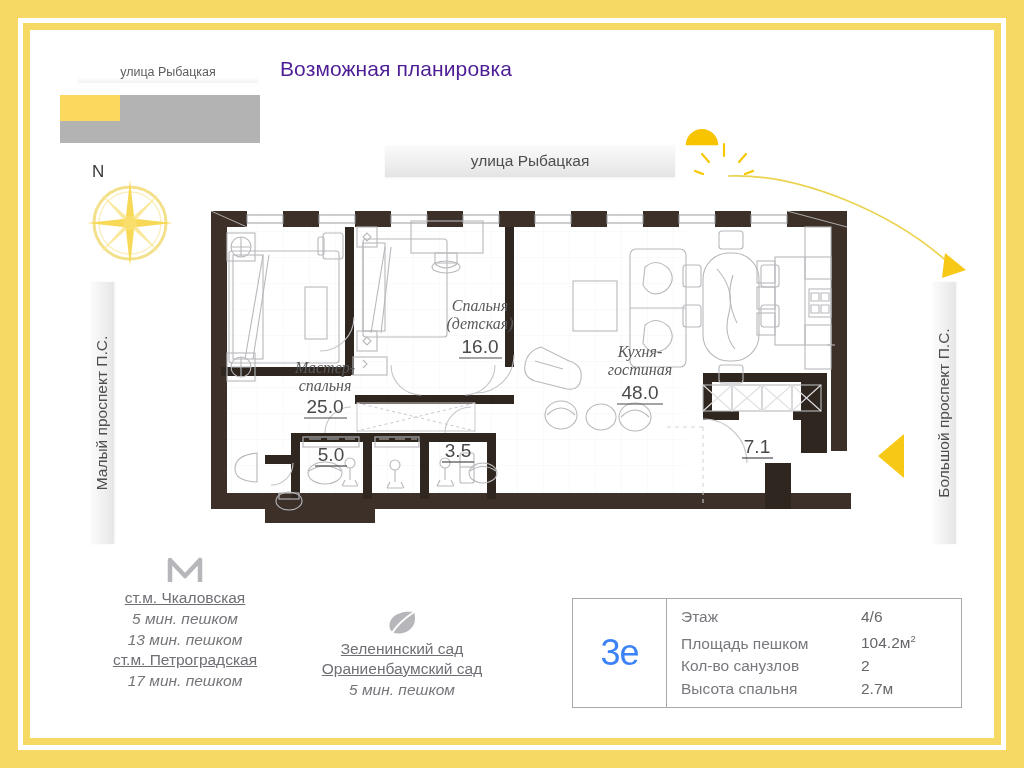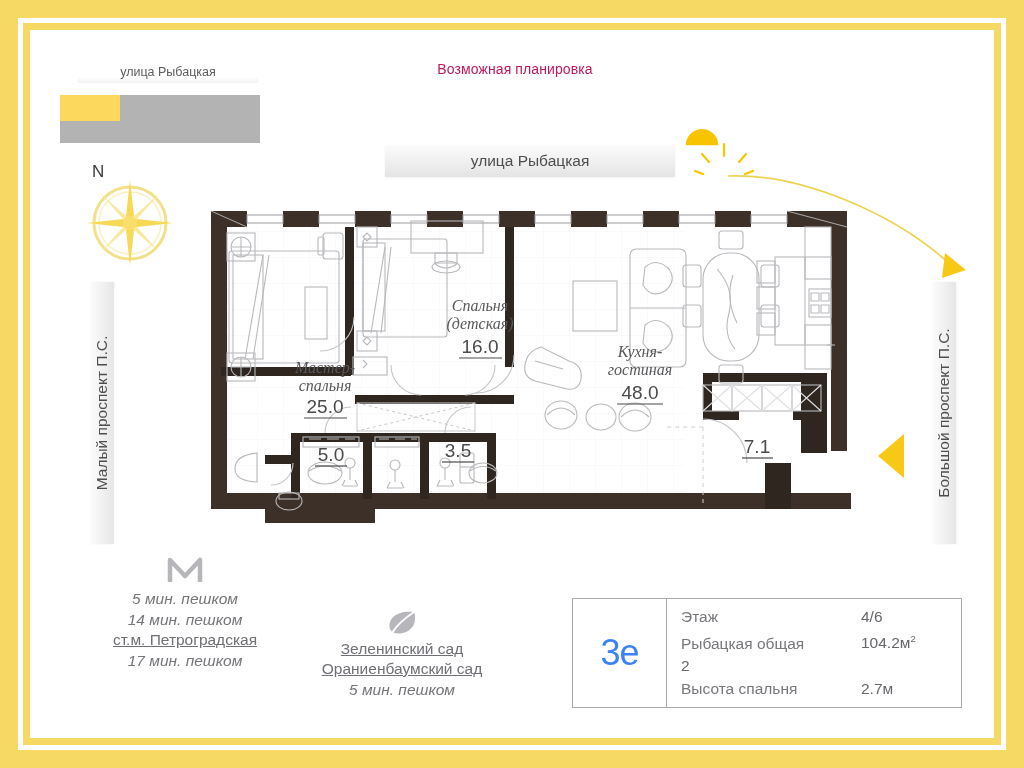--- a/index.html
+++ b/index.html
@@ -23,23 +23,23 @@
   }
   .frame-inner {
     position: absolute;
     left: 30px; top: 30px; right: 30px; bottom: 30px;
     background: #ffffff;
   }
   
   .title-block {
     position: absolute;
     left: 280px; top: 58px; width: 470px;
-    text-align: center;
-    color: #be185d;
-    font-size: 14px;
+    text-align: left;
+    color: #4c1d95;
+    font-size: 21px;
     line-height: 22px;
     letter-spacing: .1px;
   }
   .title-line2 { white-space: nowrap; }
 
   
   .minimap-label {
     position: absolute;
     left: 78px; top: 62px;
     width: 180px;
@@ -157,21 +157,21 @@
   }
   .infobox-rows {
     flex: 1; padding: 8px 14px 8px 14px;
     display: flex; flex-direction: column; justify-content: center;
   }
   .inforow {
     display: flex; align-items: baseline;
     font-size: 15.5px; line-height: 22.5px; color: #77777d;
   }
   .inforow .k { flex: 1; white-space: nowrap; }
-  .inforow .v { width: 86px; text-align: left; color: #66666b; white-space: nowrap; }
+  .inforow .v { width: 86px; text-align: left; color: #66666b; white-space: nowrap; margin-left: 12px; }
   .sup { font-size: 9.5px; vertical-align: super; }
 
   
   .rl { font-family: "Liberation Serif", serif; font-style: italic; fill: #58585b; }
   .ra { font-family: "Liberation Sans", sans-serif; fill: #4a4a4d; }
 </style>
 </head>
 <body>
 
 <div id="root">
@@ -455,24 +455,25 @@
       <text class="ra" x="552" y="248" font-size="19" text-anchor="middle">7.1</text>
       <path d="M537 253 H568" stroke="#4a4a4d" stroke-width="1.2"></path>
     </g>
   </svg>
 
   <div class="metro-block">
     <svg class="metro-logo" width="42" height="34" viewBox="0 0 42 34">
       <path d="M6 30 L6 8 L21 24 L36 8 L36 30" fill="none" stroke="#b6b6bb" stroke-width="4.5" stroke-linejoin="round"></path>
     </svg>
     <div>
+      <div class="metro-name">ст.м. Чкаловская</div>
       <div class="metro-time">5 мин. пешком</div>
     </div>
     <div>
-      <div class="metro-time">14 мин. пешком</div>
+      <div class="metro-time">13 мин. пешком</div>
     </div>
     <div>
       <div class="metro-name">ст.м. Петроградская</div>
       <div class="metro-time">17 мин. пешком</div>
     </div>
   </div>
 
   <div class="park-block">
     <svg class="park-icon" width="34" height="30" viewBox="0 0 34 30">
       <path d="M29 4 C 12 2, 2 11, 5 21 C 8 28, 22 27, 28 18 C 31 13, 30 7, 29 4 Z" fill="#b6b6bb"></path>
@@ -484,24 +485,25 @@
   </div>
 
   <div class="infobox">
     <div class="infobox-badge">3е</div>
     <div class="infobox-rows">
       <div class="inforow">
         <span class="k">Этаж</span>
         <span class="v">4/6</span>
       </div>
       <div class="inforow">
-        <span class="k">Рыбацкая общая</span>
+        <span class="k">Площадь пешком</span>
         <span class="v"><span>104.2м</span><span class="sup">2</span></span>
       </div>
       <div class="inforow">
+        <span class="k">Кол-во санузлов</span>
         <span class="v">2</span>
       </div>
       <div class="inforow">
         <span class="k">Высота спальня</span>
         <span class="v">2.7м</span>
       </div>
     </div>
   </div>
 
 </div>

